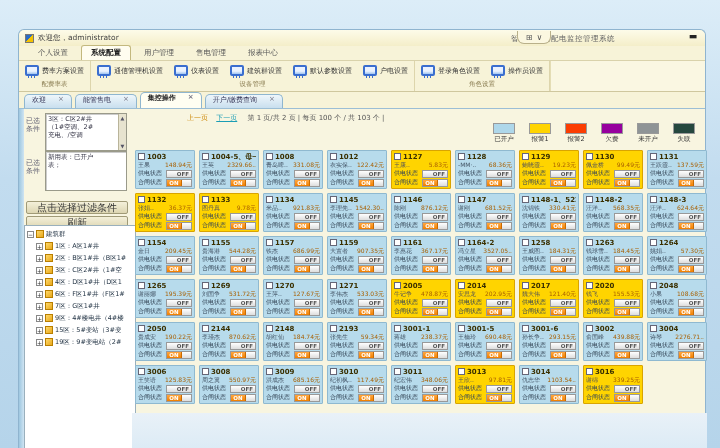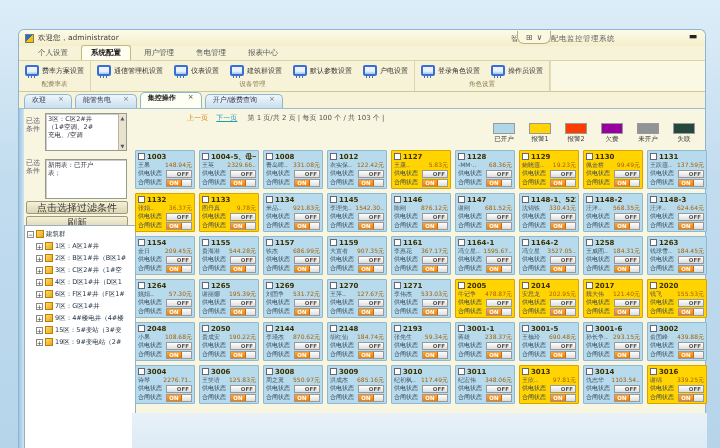--- a/index.html
+++ b/index.html
@@ -221,21 +221,21 @@
             <div>3区：C区2#井</div>
             <div>（1#空调、2#</div>
             <div>充电、/空调</div>
           </div>
         <div class="lb-scroll">
           <span>▲</span>
           <span>▼</span>
         </div>
       </div>
       <span class="side-label" style="left:2px; top:50px;">已选条件</span>
-      <div class="listbox" style="left:21px; top:50px; width:82px; height:40px;">
+      <div class="listbox" style="left:21px; top:42px; width:82px; height:40px;">
         <div>
             <div>新用表：已开户</div>
             <div>表；</div>
           </div>
       </div>
       <div class="side-btn" style="left:2px; top:92px; width:102px;">点击选择过滤条件</div>
       <div class="side-btn" style="left:2px; top:107px; width:102px;">刷新</div>
       <div class="treebox">
         <div class="tree-row">
           <span class="expander">−</span>
@@ -781,40 +781,20 @@
     <div class="card-row">
       <span class="st-label">合闸状态</span>
       <span class="tgl on">
                 <span class="on-thumb">ON</span>
               </span>
     </div>
   </div>
           <div class="card">
     <div class="card-head">
       <span class="chk"></span>
-      <span class="card-id">1164-1</span>
-    </div>
-    <div class="card-line2">
-      <span class="card-name">冯立星..</span>
-      <span class="card-bal">1595.67..</span>
-    </div>
-    <div class="card-row">
-      <span class="st-label">供电状态</span>
-      <span class="tgl off">OFF</span>
-    </div>
-    <div class="card-row">
-      <span class="st-label">合闸状态</span>
-      <span class="tgl on">
-                <span class="on-thumb">ON</span>
-              </span>
-    </div>
-  </div>
-          <div class="card">
-    <div class="card-head">
-      <span class="chk"></span>
       <span class="card-id">1164-2</span>
     </div>
     <div class="card-line2">
       <span class="card-name">冯立星</span>
       <span class="card-bal">3527.05..</span>
     </div>
     <div class="card-row">
       <span class="st-label">供电状态</span>
       <span class="tgl off">OFF</span>
     </div>

